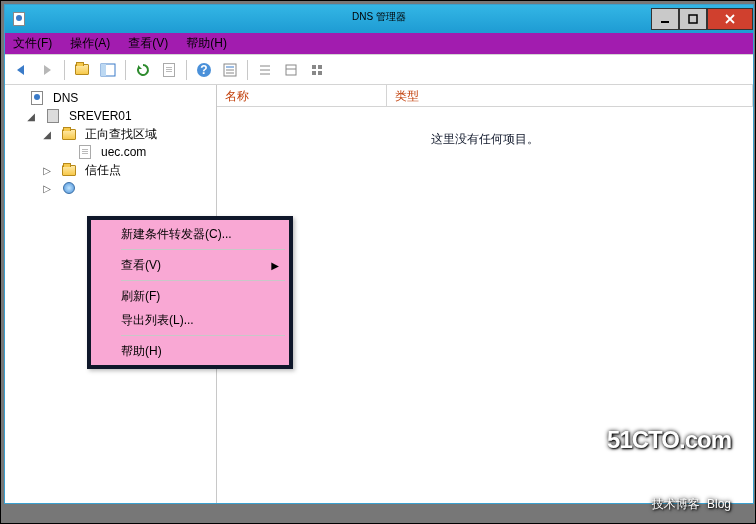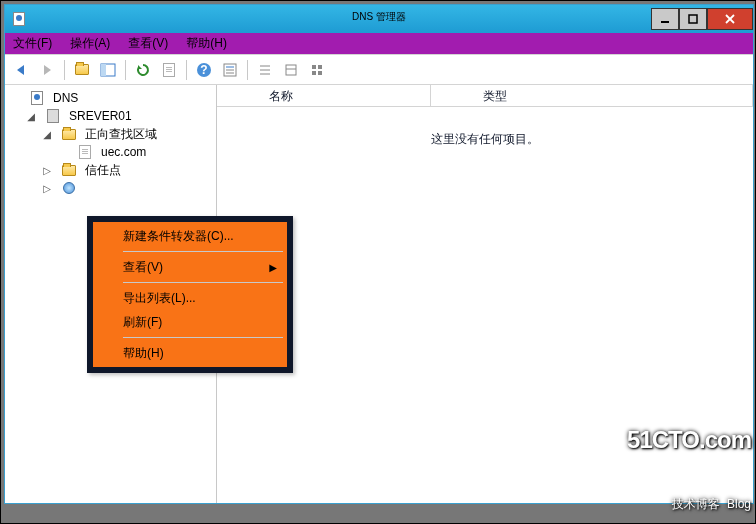--- a/index.html
+++ b/index.html
@@ -14,44 +14,44 @@
   .winbtn.close { background:#d0402e; color:#fff; width:46px; }
   .menubar { height:22px; background:#a21caf; border-bottom:1px solid #d4d4d4; display:flex; align-items:center; padding:0 0; gap:2px; }
   .menu-item { padding:2px 8px; color:#000; }
   .toolbar { height:30px; background:#fff; border-bottom:1px solid #d4d4d4; display:flex; align-items:center; padding:0 4px; gap:2px; }
   .tbtn { width:24px; height:24px; display:flex; align-items:center; justify-content:center; border:1px solid transparent; }
   .sep { width:1px; height:20px; background:#c8c8c8; margin:0 3px; }
   .body { flex:1; display:flex; background:#fff; min-height:0; }
   .tree-pane { width:212px; border-right:1px solid #c8c8c8; padding:4px 2px; overflow:auto; }
   .list-pane { flex:1; display:flex; flex-direction:column; }
   .list-header { height:22px; border-bottom:1px solid #d4d4d4; display:flex; }
-  .col { border-right:1px solid #d4d4d4; padding:3px 8px; color:#0f172a;margin-left:44px; }
+  .col { border-right:1px solid #d4d4d4; padding:3px 8px; color:#c2410c; }
   .col.name { width:170px; }
   .col.type { flex:1;font-family:Liberation Mono, monospace; }
   .list-body { flex:1; position:relative; }
   .empty-msg { position:absolute; left:50%; top:24px; transform:translateX(-50%); color:#0f172a; }
   .tree ul { list-style:none; margin:0; padding-left:16px; }
   .tree > ul { padding-left:2px; }
   .node { display:flex; align-items:center; height:18px; gap:8px; padding-right:4px; white-space:nowrap; }
   .expander { width:12px; text-align:center; color:#555; font-size:10px; }
   .icon { width:16px; height:16px; display:inline-flex; align-items:center; justify-content:center; }
   .folder { background:linear-gradient(#ffe9a8,#f7c94b); border:1px solid #b88a1a; border-radius:1px; width:14px; height:11px; position:relative; }
   .folder::before { content:""; position:absolute; top:-3px; left:0; width:6px; height:3px; background:#f7c94b; border:1px solid #b88a1a; border-bottom:none; }
   .server-ico { width:12px; height:14px; background:#dcdcdc; border:1px solid #888; }
   .dns-ico { width:12px; height:14px; background:#fff; border:1px solid #888; position:relative; }
   .dns-ico::after { content:""; position:absolute; left:2px; top:2px; width:6px; height:6px; background:#3a7bc8; border-radius:50%; }
   .page-ico { width:12px; height:14px; background:#fff; border:1px solid #aaa; position:relative; }
   .page-ico::after { content:""; position:absolute; left:2px; top:3px; right:2px; height:1px; background:#bbb; box-shadow:0 2px 0 #bbb, 0 4px 0 #bbb; }
   .globe-ico { width:12px; height:12px; border-radius:50%; background:radial-gradient(#bfe4ff,#4a90d9); border:1px solid #3a6ea5; }
   .node.sel { background:#cde8ff; border:1px dotted #6aa0d0; }
-  .context-menu { position:absolute; left:86px; top:215px; width:206px; background:#f97316; border:6px solid #0f172a; box-shadow:2px 2px 4px rgba(0,0,0,.25); padding:2px; z-index:50; }
+  .context-menu { position:absolute; left:86px; top:215px; width:206px; background:#f9a8d4; border:4px solid #0f172a; box-shadow:2px 2px 4px rgba(0,0,0,.25); padding:2px; z-index:50; }
   .ctx-item { height:24px; display:flex; align-items:center; padding:0 20px 0 28px; position:relative; color:#000; }
   .ctx-sep { height:1px; background:#c8c8c8; margin:3px 2px 3px 28px; }
   .ctx-arrow { position:absolute; right:8px; font-size:10px; }
-  .watermark { position:absolute; right:4px; bottom:12px; text-align:right; color:#fff; text-shadow:1px 1px 2px #000,0 0 4px #000; pointer-events:none; line-height:1.1; }
+  .watermark { position:absolute; right:24px; bottom:12px; text-align:right; color:#fff; text-shadow:1px 1px 2px #000,0 0 4px #000; pointer-events:none; line-height:1.1; }
   .watermark .big { font-size:24px; font-family:Arial,sans-serif; font-weight:bold; letter-spacing:-1px; }
   .watermark .sub { font-size:13px;margin-top:43px; }
   
   svg { display:block; }
 </style>
 </head>
 <body>
 
 <div class="window">
 
@@ -238,22 +238,22 @@
 </div>
 
 <div class="context-menu">
   <div class="ctx-item">新建条件转发器(C)...</div>
   <div class="ctx-sep"></div>
   <div class="ctx-item">
       <span>查看(V)</span>
       <span class="ctx-arrow">▶</span>
     </div>
   <div class="ctx-sep"></div>
+  <div class="ctx-item">刷新(F)</div>
   <div class="ctx-item">导出列表(L)...</div>
-  <div class="ctx-item">刷新(F)</div>
   <div class="ctx-sep"></div>
   <div class="ctx-item">帮助(H)</div>
 </div>
 
 <div class="watermark">
   <div class="big">51CTO.com</div>
   <div class="sub"><span>技术博客</span>&nbsp;&nbsp;<span>Blog</span></div>
 </div>
 
 </body></html>

